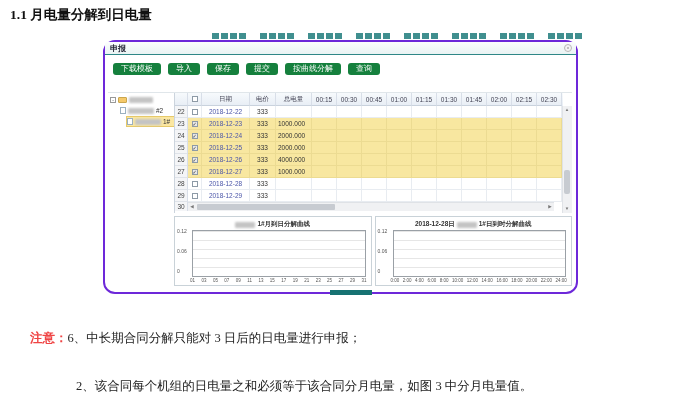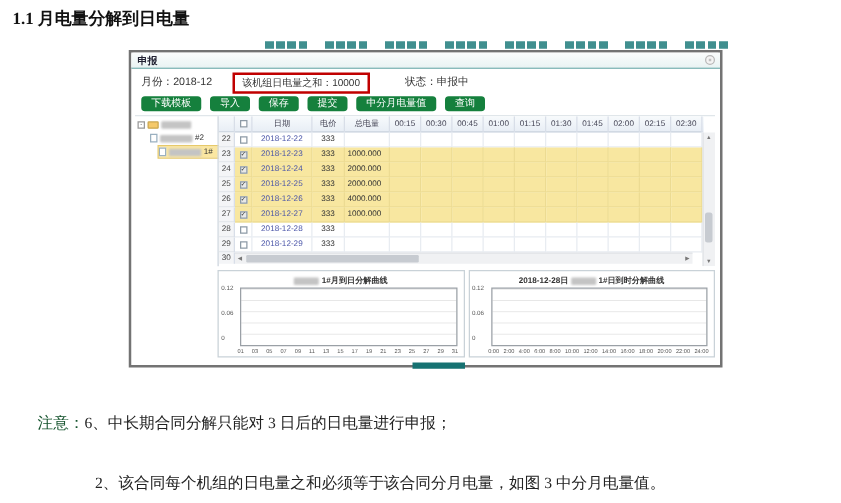--- a/index.html
+++ b/index.html
@@ -5,30 +5,30 @@
   html,body{margin:0;padding:0;background:#fff;}
   #page{position:relative;width:589px;height:402px;background:#fff;overflow:hidden;
         font-family:"Liberation Serif",serif;color:#222;}
 
   
   .doc-heading{position:absolute;left:10px;top:6px;font-size:13.5px;font-weight:bold;color:#111;}
   .fig-caption{position:absolute;left:103px;top:301px;width:475px;text-align:center;
                font-size:12px;font-weight:bold;color:#111;}
   .note-line1{position:absolute;left:30px;top:330px;font-size:12.5px;}
   .note-line2{position:absolute;left:76px;top:378px;font-size:12.5px;}
-  .note-label{font-weight:normal;color:#14532d;}
+  .note-label{font-weight:bold;color:#ef4444;}
 
   
   .menu-row{position:absolute;left:0;top:33px;width:673px;height:7px;}
   .menu-frag{position:absolute;top:0;width:36px;height:6px;opacity:.85;
      background:repeating-linear-gradient(90deg,#1e7b7b 0 7px,rgba(255,255,255,0) 7px 9px);}
 
   
   .win{position:absolute;left:103px;top:40px;width:475px;height:254px;box-sizing:border-box;
-       border:2px solid #737373;border-radius:0;background:#fff;
+       border:2px solid #6d28d9;border-radius:12px;background:#fff;
        font-family:"Liberation Sans",sans-serif;}
   .titlebar{position:relative;height:12px;background:linear-gradient(#fbfdfd,#e9f3f3);
        border-bottom:1px solid #2E8787;border-radius:2px 2px 0 0;}
   .win-title{position:absolute;left:5px;top:1px;font-size:8px;font-weight:bold;color:#223;}
   .close-btn{position:absolute;right:4px;top:2px;width:8px;height:8px;border:1px solid #b8b8b8;
        border-radius:50%;box-sizing:border-box;background:#f4f4f4;}
   .close-btn::after{content:"";position:absolute;left:2px;top:2px;width:2px;height:2px;background:#c0c0c0;}
 
   .toolbar{padding:4px 0 0 8px;}
   .tb-row1{height:14px;display:flex;align-items:center;font-size:8.5px;color:#333;}
@@ -121,31 +121,26 @@
       <div class="menu-frag" style="left: 640px;"></div>
     </div>
 
   <div class="win">
     <div class="titlebar">
       <span class="win-title">申报</span>
       <span class="close-btn"></span>
     </div>
 
     <div class="toolbar">
-      <div class="tb-row1">
-        <span class="month"><span>月份：</span><span>2018-12</span></span>
-        <span class="sum-box">该机组日电量之和：10000</span>
-        <span class="status"><span>状态：</span><span>申报中</span></span>
-      </div>
       <div class="tb-row2">
           <button class="tb-btn">下载模板</button>
           <button class="tb-btn">导入</button>
           <button class="tb-btn">保存</button>
           <button class="tb-btn">提交</button>
-          <button class="tb-btn">中分月电量值</button>
+          <button class="tb-btn">按曲线分解</button>
           <button class="tb-btn">查询</button>
         </div>
     </div>
 
     <div class="main">
       <div class="tree">
         <div class="tree-root">
           <span class="minus-box">-</span>
           <span class="folder-icon"></span>
           <span class="blur-sm"></span>

